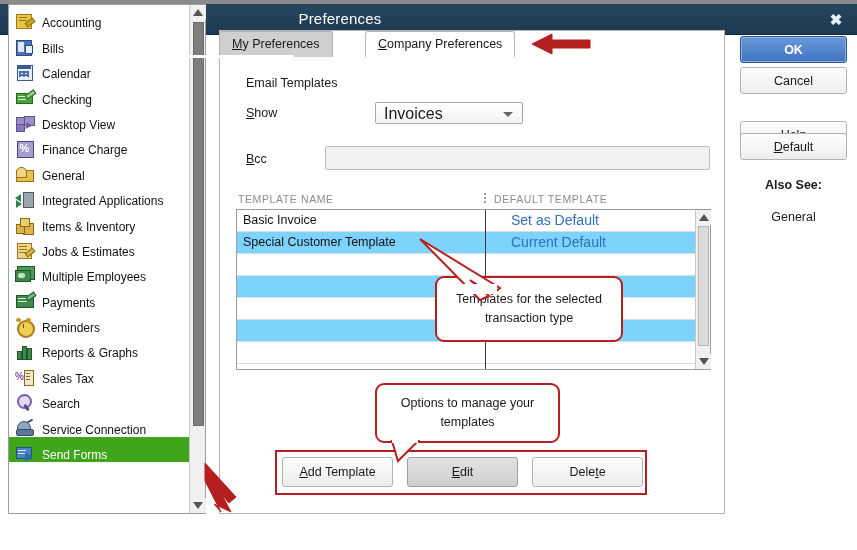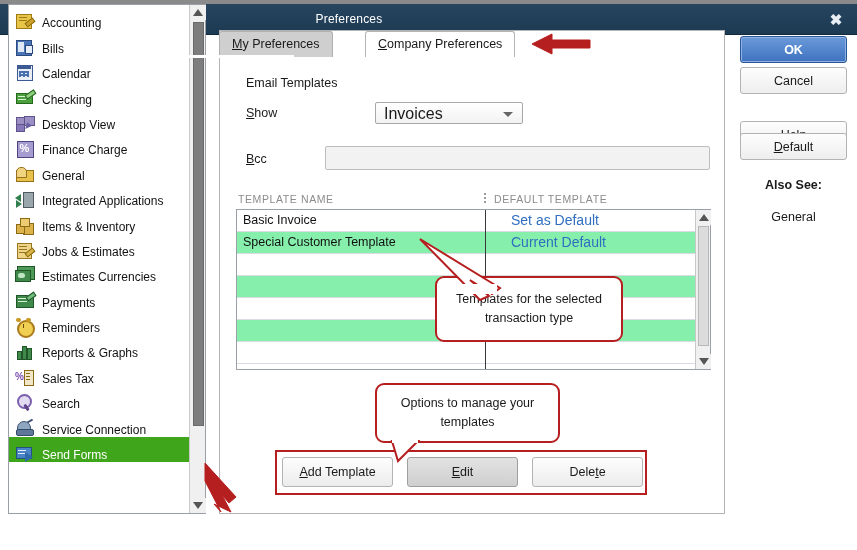--- a/index.html
+++ b/index.html
@@ -10,21 +10,21 @@
     background:#ffffff;
   }
   .app{position:relative;width:857px;height:550px;background:#fff;}
 
   
   .topstrip{position:absolute;left:0;top:0;width:857px;height:4px;background:#8a8a8a;}
   .titlebar{position:absolute;left:0;top:4px;width:857px;height:30px;
     background:linear-gradient(to bottom,#27455f 0%,#1d3a53 100%);}
   .titlebar .title{
     position:absolute;left:0;top:0;width:680px;height:30px;line-height:30px;
-    text-align:center;color:#ffffff;font-size:12px;letter-spacing:.2px;padding-left:9px;
+    text-align:center;color:#ffffff;font-size:15px;letter-spacing:.2px;
   }
   .closebtn{position:absolute;right:8px;top:4px;width:26px;height:24px;
     line-height:24px;text-align:center;color:#e8eef4;font-size:15px;font-weight:bold;cursor:pointer;}
 
   
   .body{position:absolute;left:0;top:34px;width:857px;height:516px;
     background:#ffffff;border-top:1px solid #12283c;}
   .bodyinner{position:absolute;left:6px;top:4px;width:845px;height:508px;background:#fff;}
 
   
@@ -143,21 +143,21 @@
   .tblhdr{position:absolute;left:236px;top:193px;width:475px;height:14px;}
   .th{position:absolute;top:0;font-size:10.5px;color:#8c8c8c;letter-spacing:.6px;}
   .th1{left:2px;} .th2{left:258px;}
   .thdots{position:absolute;left:248px;top:0px;width:2px;height:12px;
     background:repeating-linear-gradient(to bottom,#9a9a9a 0 2px,transparent 2px 4px);}
 
   .tablebox{position:absolute;left:236px;top:209px;width:475px;height:161px;
     border:1px solid #9aa0a6;background:#ffffff;box-sizing:border-box;}
   .rows{position:absolute;left:0;top:0;right:15px;bottom:0;overflow:hidden;}
   .trow{position:relative;height:22px;border-bottom:1px solid #d9dde3;box-sizing:border-box;}
-  .trow.alt{background:#86efac;}
+  .trow.alt{background:#7dd3fc;}
   .trow .c1{position:absolute;left:6px;top:0;line-height:21px;font-size:12.5px;color:#111;white-space:nowrap;}
   .trow .c2{position:absolute;left:274px;top:0;line-height:21px;font-size:14px;color:#2f6fc0;cursor:pointer;}
   .rowsep{position:absolute;left:248px;top:0;width:1px;height:159px;background:#3a3a3a;}
   .tbl-scroll{position:absolute;right:0;top:0;width:15px;height:100%;background:#f0f0f0;border-left:1px solid #c8c8c8;box-sizing:border-box;}
   .tbl-scroll .sb-arrow{width:15px;}
   .tbl-scroll .sb-thumb{left:2px;top:16px;height:120px;width:11px;background:#dcdcdc;border:1px solid #b8b8b8;}
 
   
   .actionrow{position:absolute;left:282px;top:457px;width:350px;height:40px;}
   .btn{position:absolute;top:0;height:30px;line-height:29px;text-align:center;
@@ -296,21 +296,21 @@
           </span>
           <span class="lbl">Jobs &amp; Estimates</span>
         </div>
         <div class="side-item">
           <span class="ic ic-cur">
             <b></b>
             <i></i>
             <u></u>
             <s></s>
           </span>
-          <span class="lbl">Estimates Currencies</span>
+          <span class="lbl">Multiple Employees</span>
         </div>
         <div class="side-item">
           <span class="ic ic-pay">
             <b></b>
             <i></i>
             <u></u>
             <s></s>
           </span>
           <span class="lbl">Payments</span>
         </div>

